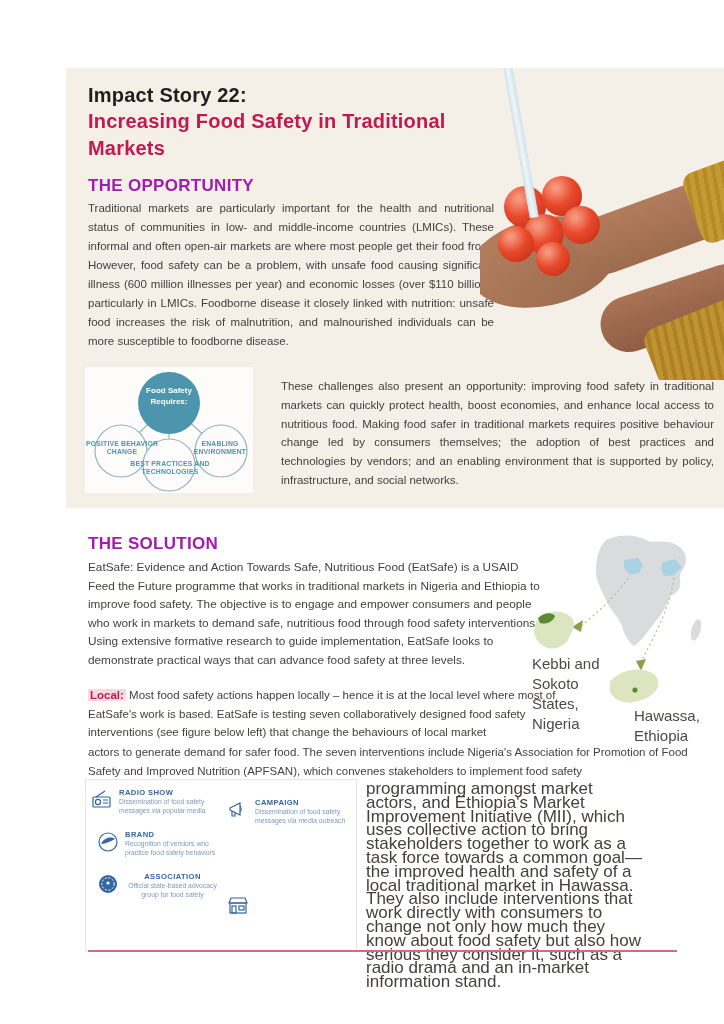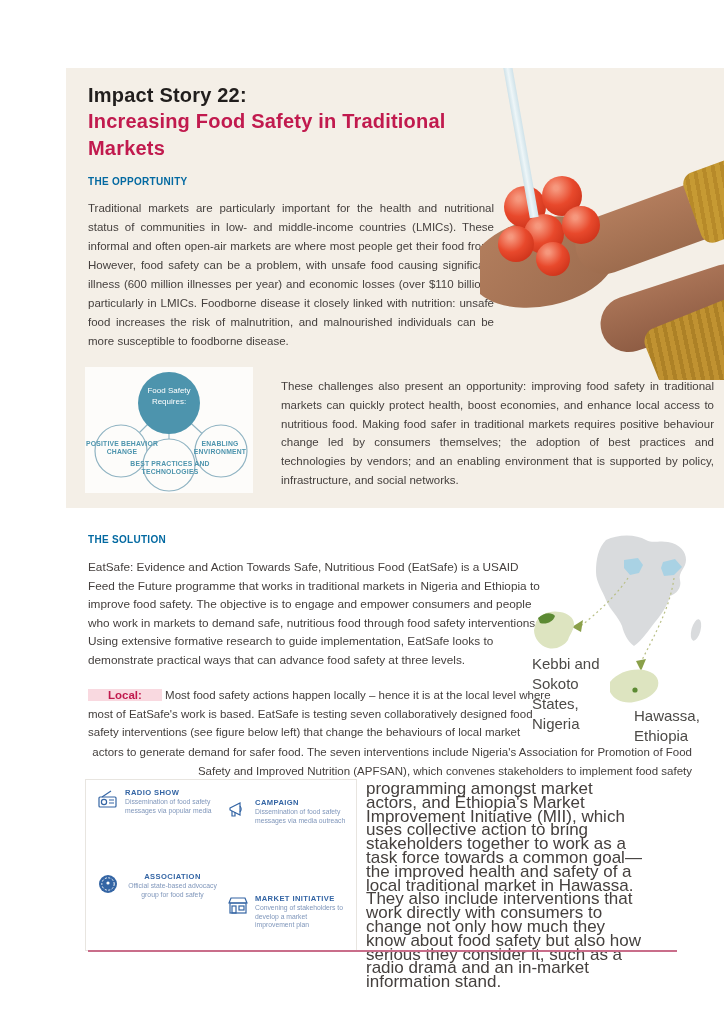--- a/index.html
+++ b/index.html
@@ -2,39 +2,39 @@
 <html><head>
 <meta charset="utf-8">
 <style>
   html,body{margin:0;padding:0;background:#ffffff;}
   .page{position:relative;width:724px;height:1024px;background:#ffffff;overflow:hidden;
         font-family:"Liberation Sans",sans-serif;color:#45403e;}
   .abs{position:absolute;}
   .cream{position:absolute;left:66px;top:68px;width:658px;height:440px;background:#f4efe7;}
   .kicker{font-size:20px;font-weight:700;color:#211e1d;letter-spacing:.2px;}
   .doc-title{font-size:20px;font-weight:700;color:#c11a4e;line-height:27px;letter-spacing:.2px;}
-  .sec-head{font-size:10px;font-weight:700;color:#0369a1;letter-spacing:.3px;}
+  .sec-head{font-size:17px;font-weight:700;color:#a21caf;letter-spacing:.3px;}
   .body-just{font-size:11.5px;line-height:19px;text-align:justify;color:#45403e;}
   .body-left{font-size:11.5px;line-height:18.5px;color:#45403e;}
-  .local-tag{color:#c11a4e;font-weight:700;background:#f9d9e0;padding:0 20px;}
+  .local-tag{color:#c11a4e;font-weight:700;background:#f9d9e0;padding:0 2px;}
   .rose-line{position:absolute;left:88px;top:950px;width:589px;height:2px;background:#c96d8a;}
   
   .photo{position:absolute;left:480px;top:68px;width:244px;height:312px;overflow:hidden;}
   .stream{position:absolute;left:22px;top:-8px;width:9px;height:160px;
           background:linear-gradient(90deg,#cfe2e9,#eef6f8 45%,#cfe2e9);
           transform:rotate(-10deg);transform-origin:top center;z-index:5;}
   .tomato{position:absolute;border-radius:50%;z-index:4;
           background:radial-gradient(circle at 35% 30%, #f6977d 6%, #e8492c 45%, #c22a13 95%);}
   .hand{position:absolute;z-index:2;}
   .sleeve{position:absolute;z-index:3;}
   
   .diagram{position:absolute;left:85px;top:367px;width:168px;height:126px;background:#fdfcfa;}
   .diag-label{position:absolute;font-weight:700;color:#4d94ad;font-size:6.8px;line-height:8.4px;
               text-align:center;letter-spacing:.2px;}
-  .diag-center{position:absolute;left:52px;top:19px;width:64px;color:#ffffff;font-weight:400;
+  .diag-center{position:absolute;left:52px;top:19px;width:64px;color:#ffffff;font-weight:700;
                font-size:8px;line-height:10.5px;text-align:center;}
   
   .map{position:absolute;left:528px;top:530px;width:196px;height:200px;}
   .map-label{position:absolute;font-size:15px;line-height:20px;color:#4c4a47;}
   
   .figure{position:absolute;left:85px;top:779px;width:272px;height:172px;background:#ffffff;
           border:1px solid #e8e5e0;box-sizing:border-box;}
   .item{position:absolute;display:flex;gap:5px;}
   .item .txt{flex:1;}
   .item .lbl{font-size:7.6px;font-weight:700;color:#3465a4;letter-spacing:.4px;margin-bottom:1px;}
@@ -114,37 +114,47 @@
       <circle cx="107" cy="160" r="2.6" fill="#5c8a33"></circle>
     </svg>
     <div class="map-label" style="left:4px;top:124px;width:82px;">Kebbi and Sokoto States, Nigeria</div>
     <div class="map-label" style="left:66px;top:176px;width:120px;margin-left:40px;">Hawassa, Ethiopia</div>
   </div>
 
   <div class="abs body-left" style="left:88px;top:686px;width:474px;">
     <span class="local-tag">Local:</span>
     <span>Most food safety actions happen locally – hence it is at the local level where most of EatSafe's work is based. EatSafe is testing seven collaboratively designed food safety interventions (see figure below left) that change the behaviours of local market</span>
   </div>
-  <div class="abs body-left" style="left:88px;top:743px;width:604px;text-align:right;">actors to generate demand for safer food. The seven interventions include Nigeria's Association for Promotion of Food Safety and Improved Nutrition (APFSAN), which convenes stakeholders to implement food safety</div>
+  <div class="abs body-left" style="left:88px;top:743px;width:604px;">actors to generate demand for safer food. The seven interventions include Nigeria's Association for Promotion of Food Safety and Improved Nutrition (APFSAN), which convenes stakeholders to implement food safety</div>
 
   <div class="figure">
 
-    <div class="item" style="left:10px;top:8px;width:124px;">
+    <div class="item" style="left:4px;top:8px;width:124px;">
       <svg class="icn" viewBox="0 0 24 24" fill="none" stroke="#3465a4" stroke-width="1.2">
         <path d="M6 9 L15 3"></path>
           <rect x="3" y="9" width="17" height="10" rx="1"></rect>
         <circle cx="8" cy="14" r="2.6"></circle>
           <path d="M13 12h5M13 15h5"></path>
       </svg>
       <div class="txt">
         <div class="lbl">RADIO SHOW</div>
         <div class="dsc">Dissemination of food safety messages via popular media</div>
       </div>
     </div>
 
+    <div class="item" style="left:10px;top:50px;width:124px;">
+      <svg class="icn" viewBox="0 0 24 24" fill="none" stroke="#3465a4" stroke-width="1.2">
+        <circle cx="12" cy="12" r="9"></circle>
+        <path d="M5 14 C9 6 17 7 19 9 C15 11 9 14 5 14 Z" fill="#3465a4" stroke="none"></path>
+      </svg>
+      <div class="txt">
+        <div class="lbl">BRAND</div>
+        <div class="dsc">Recognition of vendors who practice food safety behaviors</div>
+      </div>
+    </div>
 
     <div class="item" style="left:10px;top:92px;width:124px;text-align:center;">
       <svg class="icn" viewBox="0 0 24 24" fill="none">
         <circle cx="12" cy="12" r="9" fill="#3465a4"></circle>
         <circle cx="12" cy="12" r="6.2" fill="none" stroke="#ffffff" stroke-width="1" stroke-dasharray="2 1.6"></circle>
         <circle cx="12" cy="11" r="1.6" fill="#ffffff"></circle>
       </svg>
       <div class="txt">
         <div class="lbl">ASSOCIATION</div>
         <div class="dsc">Official state-based advocacy group for food safety</div>
@@ -165,24 +175,20 @@
     </div>
 
 
     <div class="item" style="left:140px;top:114px;width:122px;">
       <svg class="icn" viewBox="0 0 24 24" fill="none" stroke="#3465a4" stroke-width="1.2">
         <path d="M3 9 L5 4 H19 L21 9 H3 Z"></path>
           <rect x="4" y="9" width="16" height="10"></rect>
         <rect x="6" y="12" width="4" height="7"></rect>
           <rect x="13" y="12" width="5" height="4"></rect>
       </svg>
-      <div class="txt">
-        <div class="lbl">MARKET INITIATIVE</div>
-        <div class="dsc">Convening of stakeholders to develop a market improvement plan</div>
-      </div>
     </div>
 
   </div>
 
   <div class="rightcol">programming amongst market actors, and Ethiopia's Market Improvement Initiative (MII), which uses collective action to bring stakeholders together to work as a task force towards a common goal—the improved health and safety of a local traditional market in Hawassa. They also include interventions that work directly with consumers to change not only how much they know about food safety but also how serious they consider it, such as a radio drama and an in-market information stand.</div>
 
   <div class="rose-line"></div>
 
 </div>
 

